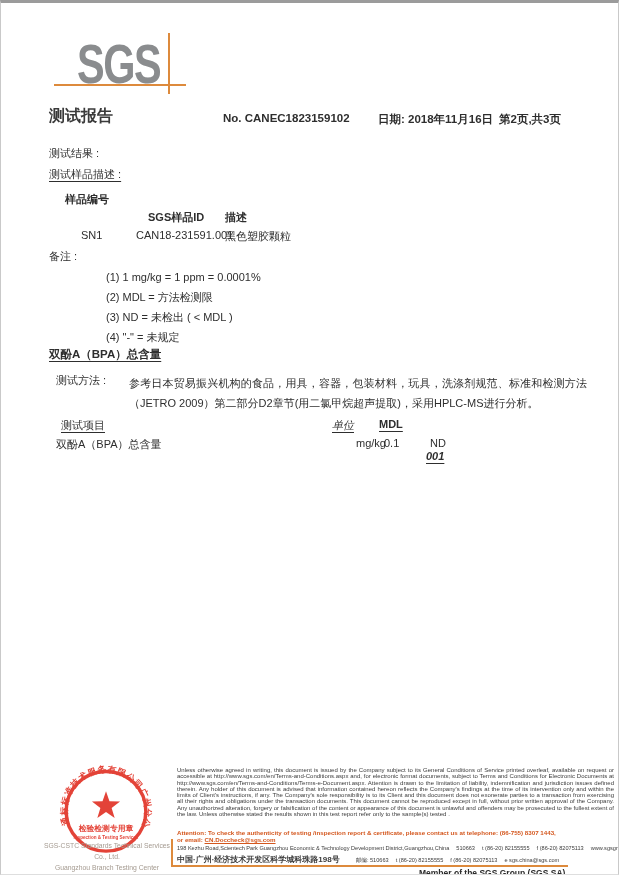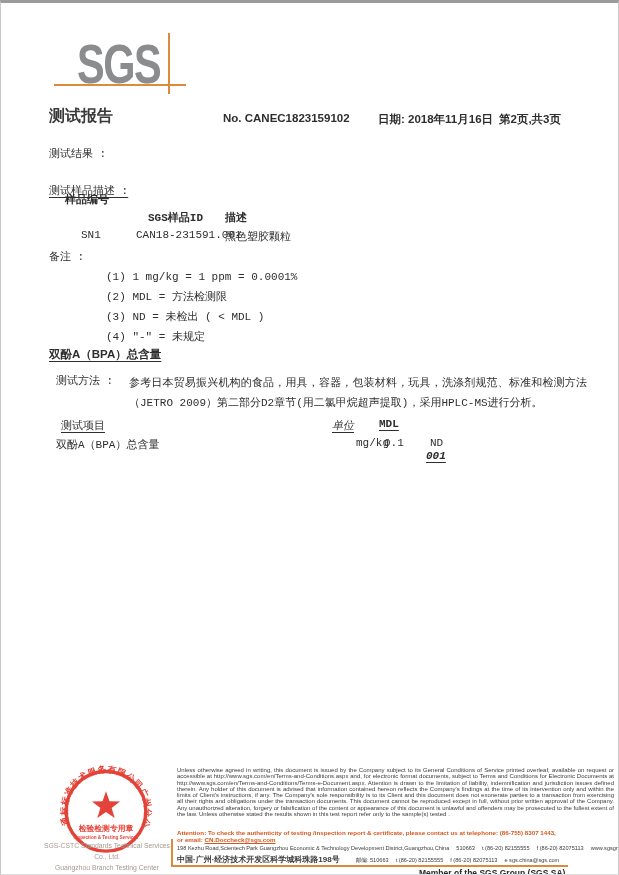--- a/index.html
+++ b/index.html
@@ -14,23 +14,23 @@
   .logo-text{left:76px;top:33px;font-size:56px;font-weight:bold;color:#8a8c8e;
     letter-spacing:-2px;line-height:1;transform:scaleX(.74);transform-origin:left top;}
   .logo-hline{left:53px;top:81px;width:132px;height:2px;background:#dd8a3c;}
   .logo-vline{left:167px;top:30px;width:2px;height:61px;background:#dd8a3c;}
   
   .doc-title{left:48px;top:103px;font-size:16px;font-weight:bold;color:#3a3a3a;}
   .report-no{left:222px;top:109px;font-size:11.5px;font-weight:700;}
   .report-date{left:377px;top:109px;font-size:11.5px;font-weight:700;text-align:right;}
   .page-info{left:498px;top:109px;font-size:11.5px;font-weight:700;}
   
-  .t11{font-size:11px;font-family:Liberation Mono, monospace;}
+  .t11{font-size:11px;}
   .results-label{left:48px;top:143px;}
-  .sample-heading{left:48px;top:180px;text-decoration:underline;text-underline-offset:3px;}
+  .sample-heading{left:48px;top:164px;text-decoration:underline;text-underline-offset:3px;}
   .s-h1{left:64px;top:189px;font-weight:bold;}
   .s-h2{left:147px;top:207px;font-weight:bold;}
   .s-h3{left:224px;top:207px;font-weight:bold;}
   .s-c1{left:80px;top:226px;}
   .s-c2{left:135px;top:226px;}
   .s-c3{left:224px;top:226px;}
   .remark-label{left:48px;top:246px;}
   .notes{left:105px;top:264px;line-height:20px;}
   .bpa-heading{left:48px;top:344px;font-weight:bold;text-decoration:underline;text-underline-offset:3px;font-size:11.5px;}
   .method-label{left:55px;top:370px;}

